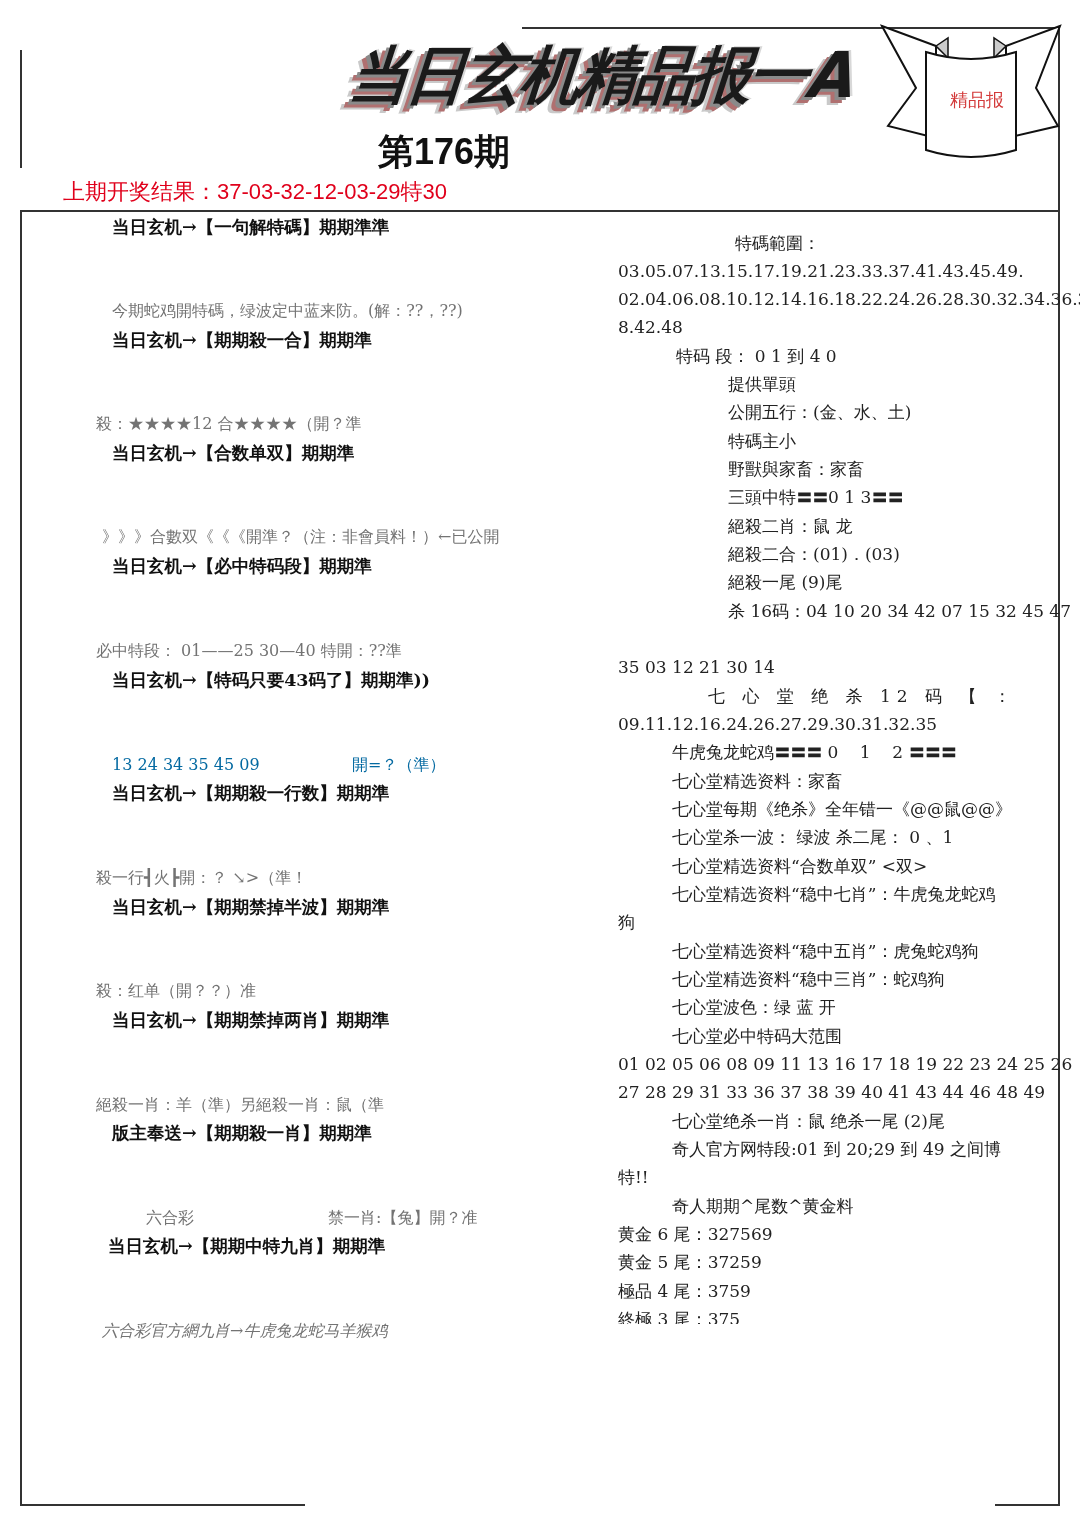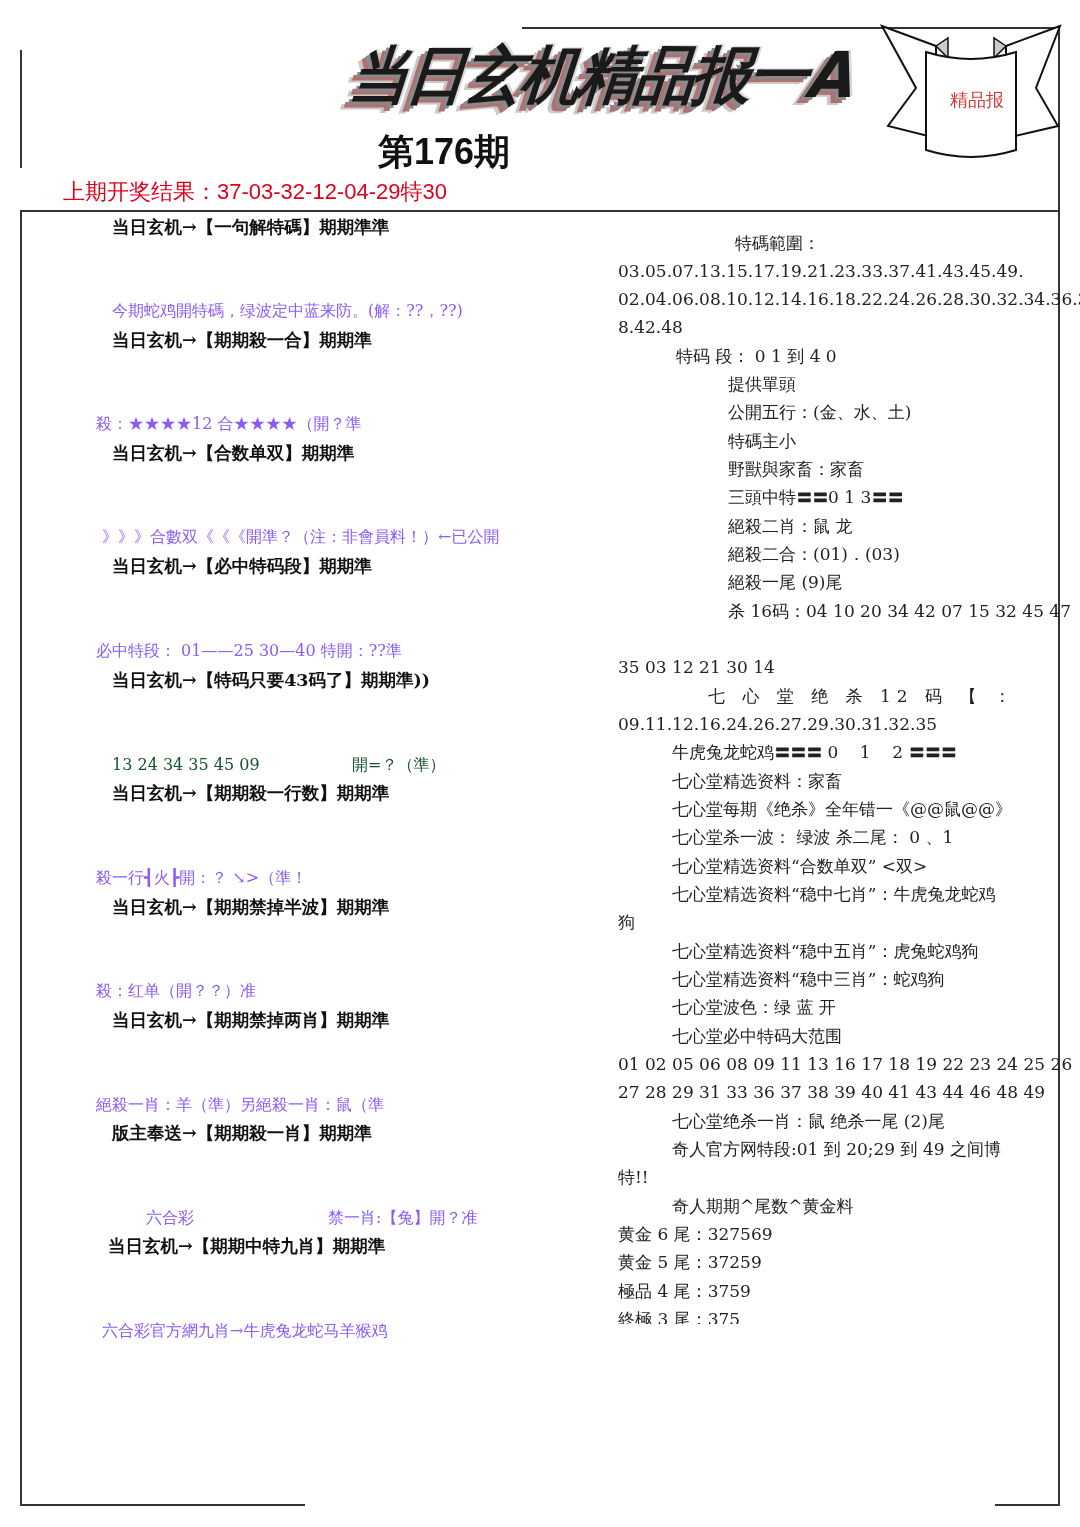--- a/index.html
+++ b/index.html
@@ -24,22 +24,22 @@
       position: absolute; left: 63px; top: 178px; font-family: "Liberation Sans", sans-serif;
       font-size: 22px; color: #e0001b; line-height: 28px;
     }
     .ribbon { position: absolute; left: 876px; top: 18px; width: 190px; height: 150px; }
     .ribbon-label {
       position: absolute; left: 950px; top: 88px; font-family: "DejaVu Sans", sans-serif;
       font-size: 18px; color: #d33a3a;
     }
     .row { position: absolute; white-space: nowrap; line-height: 26px; }
     .head { font-weight: bold; color: #111; font-size: 17.5px; }
-    .note { color: #8b5cf6; text-align: right; }
-    .dim { color: #14532d; }
+    .note { color: #737373; text-align: right; }
+    .dim { color: #0369a1; }
     
     .rrow { position: absolute; white-space: nowrap; line-height: 26px; font-size: 17px; color: #222; }
     .bars { font-weight: bold; letter-spacing: -1px; }
   </style>
 </head>
 <body>
 
 <div class="line" style="left:522px; top:27px; width:538px; height:2px;"></div>
 <div class="line" style="left:20px; top:50px; width:2px; height:118px;"></div>
 <div class="line" style="left:1058px; top:27px; width:2px; height:1478px;"></div>
@@ -53,21 +53,21 @@
 <svg class="ribbon" viewBox="0 0 190 150">
   <polygon points="6,8 60,28 60,120 12,108 40,70" fill="#fff" stroke="#111" stroke-width="2"></polygon>
   <polygon points="184,8 130,28 130,120 182,108 160,70" fill="#fff" stroke="#111" stroke-width="2"></polygon>
   <polygon points="60,28 72,20 72,40" fill="#ccc" stroke="#111" stroke-width="1.5"></polygon>
   <polygon points="130,28 118,20 118,40" fill="#ccc" stroke="#111" stroke-width="1.5"></polygon>
   <path d="M50,34 Q95,48 140,34 L140,132 Q95,146 50,132 Z" fill="#fff" stroke="#111" stroke-width="2"></path>
 </svg>
 <div class="ribbon-label">精品报</div>
 
 <div class="issue">第176期</div>
-<div class="last-result">上期开奖结果：37-03-32-12-04-29特30</div>
+<div class="last-result">上期开奖结果：37-03-32-12-03-29特30</div>
 
 <div>
   <div class="row head" style="left:112px; top:214px;">当日玄机→【一句解特碼】期期準準</div>
   <div class="row note" style="left:112px; top:298px;">今期蛇鸡開特碼，绿波定中蓝来防。(解：??，??)</div>
 
   <div class="row head" style="left:112px; top:327px;">当日玄机→【期期殺一合】期期準</div>
   <div class="row note" style="left:96px; top:411px;">殺：★★★★12 合★★★★（開？準</div>
 
   <div class="row head" style="left:112px; top:440px;">当日玄机→【合数单双】期期準</div>
   <div class="row note" style="left:102px; top:524px;">》》》合數双《《《開準？（注：非會員料！）←已公開</div>
@@ -86,21 +86,21 @@
   <div class="row note" style="left:96px; top:978px;">殺：红单（開？？）准</div>
 
   <div class="row head" style="left:112px; top:1007px;">当日玄机→【期期禁掉两肖】期期準</div>
   <div class="row note" style="left:96px; top:1092px;">絕殺一肖：羊（準）另絕殺一肖：鼠（準</div>
 
   <div class="row head" style="left:112px; top:1120px;">版主奉送→【期期殺一肖】期期準</div>
   <div class="row note" style="left:146px; top:1205px;">六合彩</div>
   <div class="row note" style="left:328px; top:1205px;">禁一肖:【兔】開？准</div>
 
   <div class="row head" style="left:108px; top:1233px;">当日玄机→【期期中特九肖】期期準</div>
-  <div class="row note" style="left:102px; top:1318px;">六合彩官方網九肖→牛虎兔龙蛇马羊猴鸡</div>
+  <div class="row note" style="left:102px; top:1318px;font-style:italic;">六合彩官方網九肖→牛虎兔龙蛇马羊猴鸡</div>
 </div>
 
 <div>
   <div class="rrow" style="left:735px; top:230px;">特碼範圍：</div>
   <div class="rrow" style="left:618px; top:258px;">03.05.07.13.15.17.19.21.23.33.37.41.43.45.49.</div>
   <div class="rrow" style="left:618px; top:286px;">02.04.06.08.10.12.14.16.18.22.24.26.28.30.32.34.36.3</div>
   <div class="rrow" style="left:618px; top:314px;">8.42.48</div>
   <div class="rrow" style="left:676px; top:343px;">特码 段： 0 1 到 4 0</div>
   <div class="rrow" style="left:728px; top:371px;">提供單頭</div>
   <div class="rrow" style="left:728px; top:399px;">公開五行：(金、水、土)</div>

